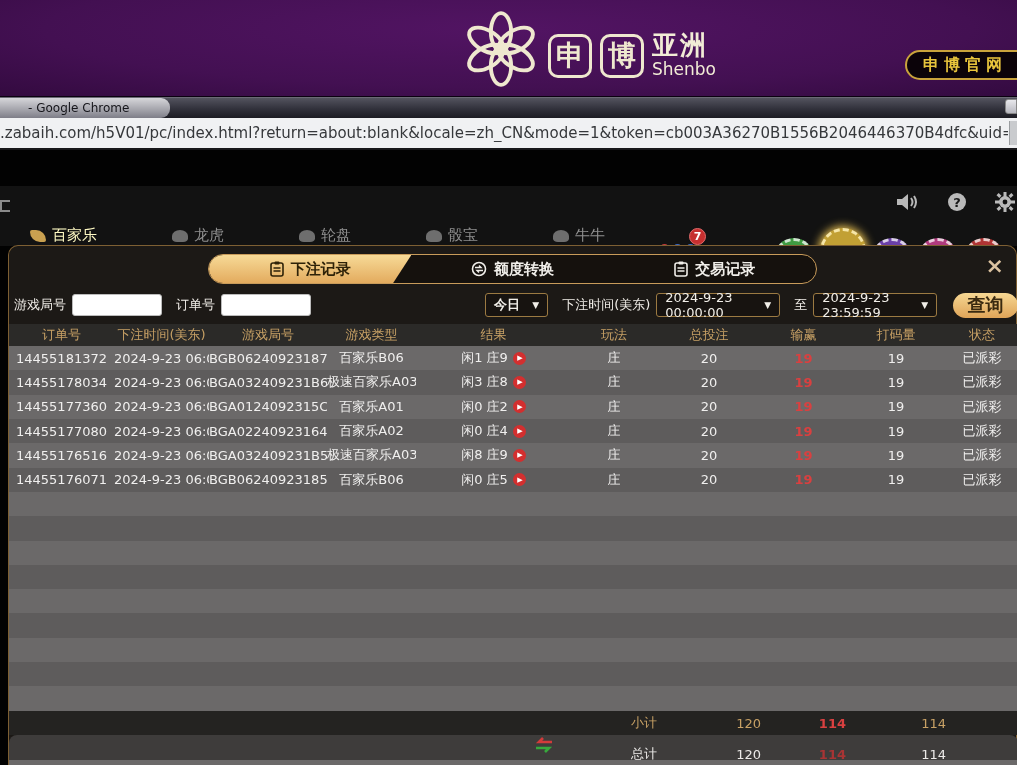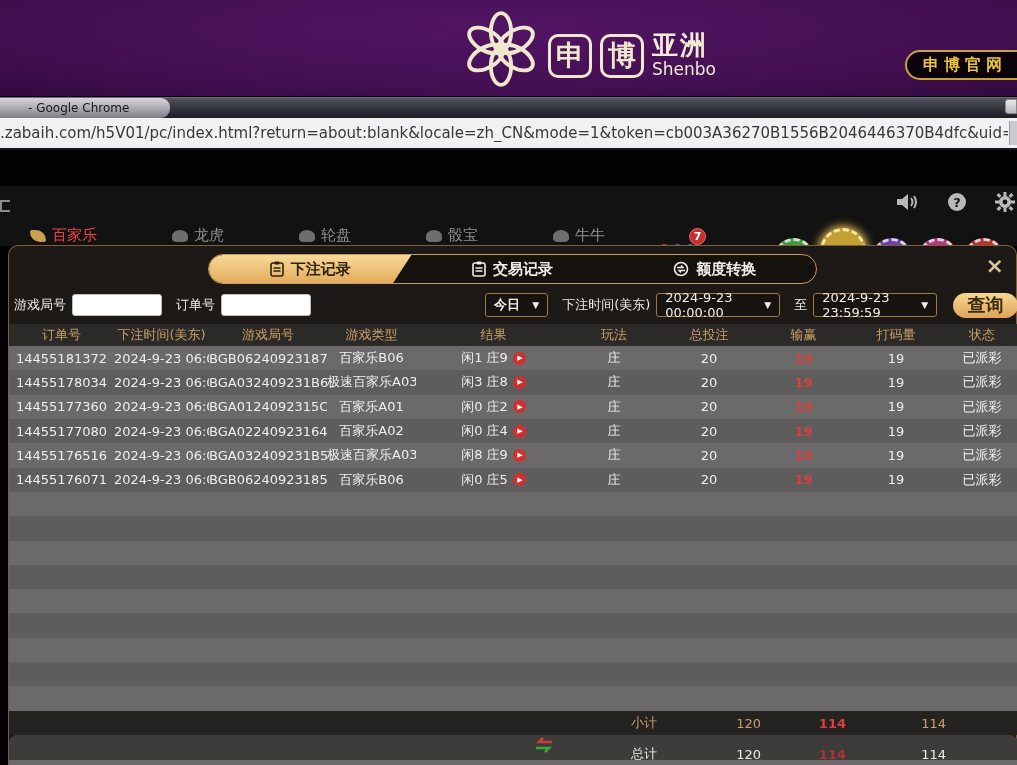--- a/index.html
+++ b/index.html
@@ -40,21 +40,21 @@
 
   
   .game-page { position:absolute; left:0; top:150px; width:1017px; height:615px; background:#020202; }
   .game-toolbar { position:absolute; left:0; top:36px; width:1017px; height:60px; background:#121212; }
   .collapse-icon { position:absolute; left:0; top:50px; width:10px; height:12px;
     border:2px solid #8a8a8a; border-right:none; }
   .tb-icons { position:absolute; right:2px; top:42px; display:flex; gap:28px; align-items:center; }
   .tb-icons svg { display:block; }
   .game-nav { position:absolute; left:30px; top:76px; display:flex; gap:75px; align-items:center; }
   .nav-item { display:flex; align-items:center; gap:6px; font-size:15px; color:#8f8f8f; cursor:pointer; }
-  .nav-item.active { color:#ef4444; }
+  .nav-item.active { color:#fef9c3; }
   .nav-dot { width:16px; height:12px; border-radius:50% 50% 30% 30%; background:#6e6e6e; }
   .nav-item.active .nav-dot { background:#c9a050; border-radius:2px 10px 2px 10px; }
   .badge-7 { position:absolute; left:689px; top:78px; width:17px; height:17px; border-radius:50%;
     background:#c62f2f; color:#fff; font-size:11px; font-weight:bold; display:flex;
     align-items:center; justify-content:center; border:1px solid #e06a6a; }
   .badge-dots { position:absolute; left:660px; top:94px; display:flex; gap:4px; }
   .badge-dots i { width:9px; height:9px; border-radius:50%; display:block; }
   .chips { position:absolute; left:774px; top:78px; display:flex; gap:6px; align-items:flex-end; }
   .chip { width:40px; height:40px; border-radius:50%; color:#fff; font-weight:bold; font-size:13px;
     display:flex; align-items:center; justify-content:center; border:3px dashed rgba(255,255,255,.75);
@@ -220,36 +220,36 @@
             <svg width="14" height="16" viewBox="0 0 14 16">
               <rect x="1" y="2" width="12" height="13" rx="2" fill="none" stroke="#2e2208" stroke-width="1.6"></rect>
               <rect x="4.5" y="0.5" width="5" height="3" rx="1" fill="#2e2208"></rect>
               <path d="M3.5 7 h7 M3.5 10 h7" stroke="#2e2208" stroke-width="1.4"></path>
             </svg>
           </span>
           <span>下注记录</span>
         </div>
         <div class="tab">
           <span class="ticon">
+            <svg width="16" height="16" viewBox="0 0 16 16">
+              <circle cx="8" cy="8" r="6.5" fill="none" stroke="#f0eee9" stroke-width="1.6"></circle>
+              <path d="M4 6.5 h6 l-2 -2 M12 9.5 h-6 l2 2" stroke="#f0eee9" stroke-width="1.4" fill="none"></path>
+            </svg>
+          </span>
+          <span>额度转换</span>
+        </div>
+        <div class="tab">
+          <span class="ticon">
             <svg width="14" height="16" viewBox="0 0 14 16">
               <rect x="1" y="2" width="12" height="13" rx="2" fill="none" stroke="#f0eee9" stroke-width="1.6"></rect>
               <rect x="4.5" y="0.5" width="5" height="3" rx="1" fill="#f0eee9"></rect>
               <path d="M3.5 7 h7 M3.5 10 h7" stroke="#f0eee9" stroke-width="1.4"></path>
             </svg>
           </span>
           <span>交易记录</span>
-        </div>
-        <div class="tab">
-          <span class="ticon">
-            <svg width="16" height="16" viewBox="0 0 16 16">
-              <circle cx="8" cy="8" r="6.5" fill="none" stroke="#f0eee9" stroke-width="1.6"></circle>
-              <path d="M4 6.5 h6 l-2 -2 M12 9.5 h-6 l2 2" stroke="#f0eee9" stroke-width="1.4" fill="none"></path>
-            </svg>
-          </span>
-          <span>额度转换</span>
         </div>
       </div>
     <div class="modal-close">×</div>
 
     <div class="filters">
       <span class="flabel" style="margin-left:5px">游戏局号</span>
       <input class="ftext" type="text" style="">
       <span class="flabel">订单号</span>
       <input class="ftext" type="text" style="">
       <div class="fselect" style="margin-left:160px; width:64px">

